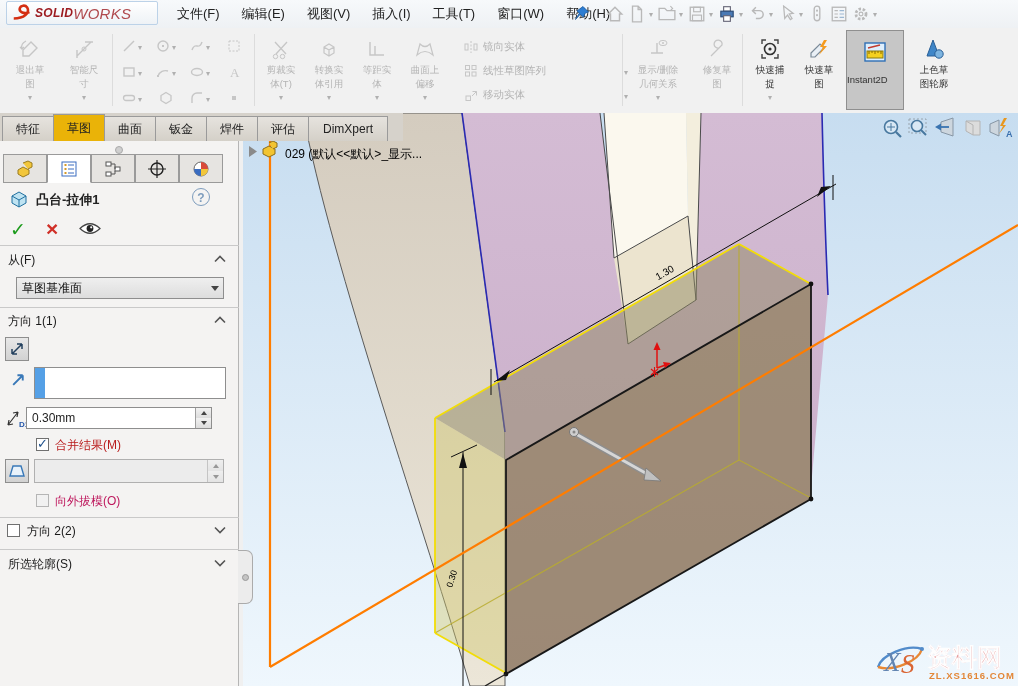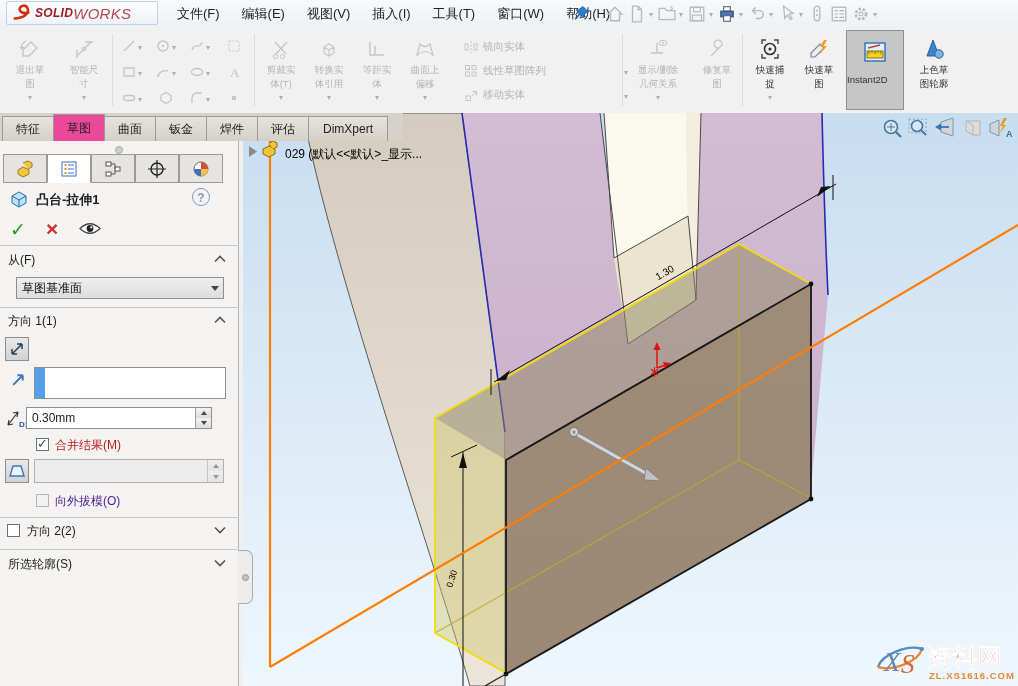--- a/index.html
+++ b/index.html
@@ -26,21 +26,21 @@
   .rlabel.on{color:#333;}
   .rdrop{font-size:8px;color:#b0b0b0;line-height:9px;margin-top:2px;}
   .rsep{position:absolute;top:6px;width:1px;height:72px;background:#dcdcdc;}
   .grid-cell{position:absolute;width:32px;height:24px;display:flex;align-items:center;justify-content:center;gap:2px;}
   .vrow{position:absolute;left:464px;width:164px;height:22px;display:flex;align-items:center;gap:5px;font-size:10.5px;color:#b4b4b4;}
   .instant{position:absolute;left:846px;top:2px;width:58px;height:80px;background:#c6c6c6;border:1px solid #8f8f8f;box-sizing:border-box;}
   
   .tabstrip{position:absolute;left:0;top:113px;width:403px;height:28px;background:#d6d2cb;z-index:5;display:flex;align-items:flex-end;padding-left:2px;box-sizing:border-box;}
   .ctab{height:25px;line-height:25px;text-align:center;font-size:12px;color:#222;
     background:linear-gradient(#e6e3de,#d4d0c8);border:1px solid #9a9a9a;border-bottom:none;margin-right:-1px;box-sizing:border-box;}
-  .ctab.active{background:#ec4899;height:27px;line-height:27px;}
+  .ctab.active{background:#eab308;height:27px;line-height:27px;}
   
   .panel{position:absolute;left:0;top:141px;width:239px;height:545px;background:#f4f3f2;border-right:1px solid #b5b5b5;box-sizing:border-box;font-size:12px;color:#222;}
   .pm-grip{position:absolute;left:115px;top:5px;width:6px;height:6px;border-radius:50%;background:#cfcfcf;border:1px solid #aaa;}
   .pm-tab{position:absolute;top:13px;width:44px;height:29px;background:#e6e4e1;border:1px solid #9a9a9a;box-sizing:border-box;display:flex;align-items:center;justify-content:center;}
   .pm-tab.active{background:#ffffff;border-bottom-color:#fff;}
   .ptitle{position:absolute;left:36px;top:50px;font-weight:bold;font-size:13px;}
   .phelp{position:absolute;left:192px;top:47px;width:18px;height:18px;border:1.5px solid #7d9cbd;border-radius:50%;
     color:#7d9cbd;font-weight:bold;text-align:center;line-height:18px;font-size:12px;box-sizing:border-box;}
   .ok{position:absolute;left:10px;top:77px;color:#1d9b1d;font-size:19px;font-weight:bold;}
   .cancel{position:absolute;left:46px;top:76px;color:#d03028;font-size:21px;font-weight:bold;}
@@ -53,21 +53,21 @@
   .sqbtn{position:absolute;width:24px;height:24px;border:1px solid #8e8e8e;background:linear-gradient(#e8e8e8,#d2d2d2);box-sizing:border-box;display:flex;align-items:center;justify-content:center;}
   .inputbox{position:absolute;background:#fff;border:1px solid #8e8e8e;box-sizing:border-box;font-size:12px;}
   .spin{position:absolute;right:0;top:0;bottom:0;width:15px;border-left:1px solid #9e9e9e;display:flex;flex-direction:column;}
   .spin div{flex:1;background:linear-gradient(#f2f2f2,#dcdcdc);display:flex;align-items:center;justify-content:center;}
   .tri-u{width:0;height:0;border-left:3.5px solid transparent;border-right:3.5px solid transparent;border-bottom:4.5px solid #444;}
   .tri-d{width:0;height:0;border-left:3.5px solid transparent;border-right:3.5px solid transparent;border-top:4.5px solid #444;}
   .cbox{position:absolute;width:13px;height:13px;background:#fff;border:1px solid #707070;box-sizing:border-box;}
   .cbox.checked:after{content:"✓";position:absolute;left:0px;top:-3px;font-size:13px;font-weight:bold;color:#1d4f8a;}
   .cbox.off{border-color:#b5b5b5;background:#f1f1f1;}
   .clabel{position:absolute;font-size:12px;color:#b91c1c;}
-  .clabel.dim{color:#4c1d95;}
+  .clabel.dim{color:#be185d;}
   .split-tab{position:absolute;left:238px;top:550px;width:14px;height:52px;background:#ececec;border:1px solid #ababab;border-left:none;border-radius:0 7px 7px 0;z-index:6;}
   .split-dot{position:absolute;left:4px;top:23px;width:5px;height:5px;border-radius:50%;background:#c4c4c4;border:1px solid #999;}
   
   .viewport{position:absolute;left:243px;top:113px;width:775px;height:573px;}
   .watermark{position:absolute;left:870px;top:627px;width:146px;height:56px;z-index:8;opacity:.95;}
 </style>
 </head>
 <body>
 
 <div class="menubar">

